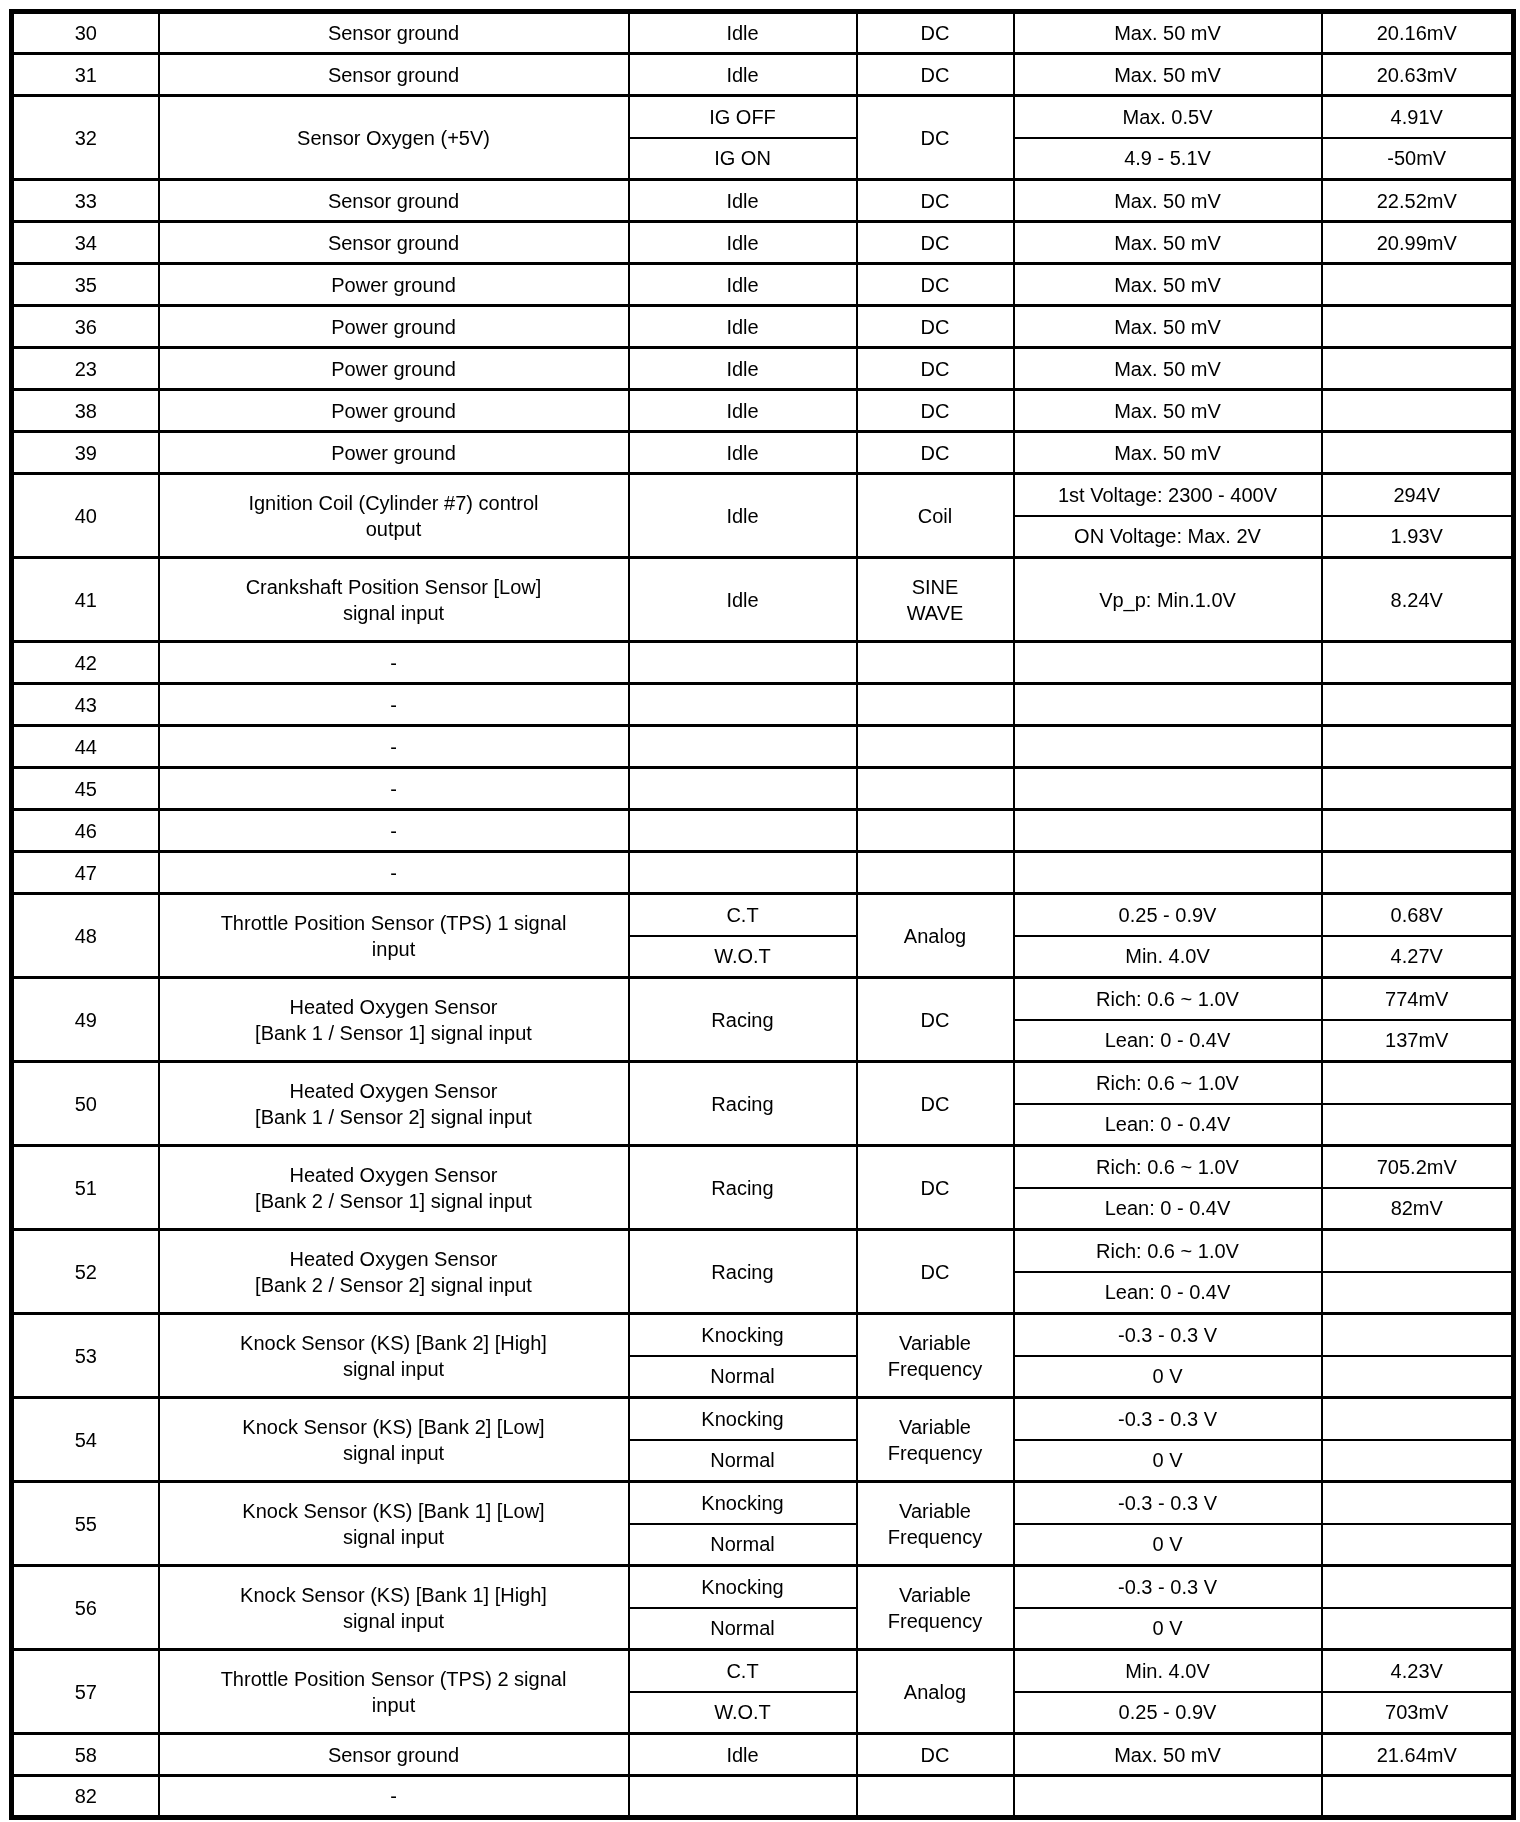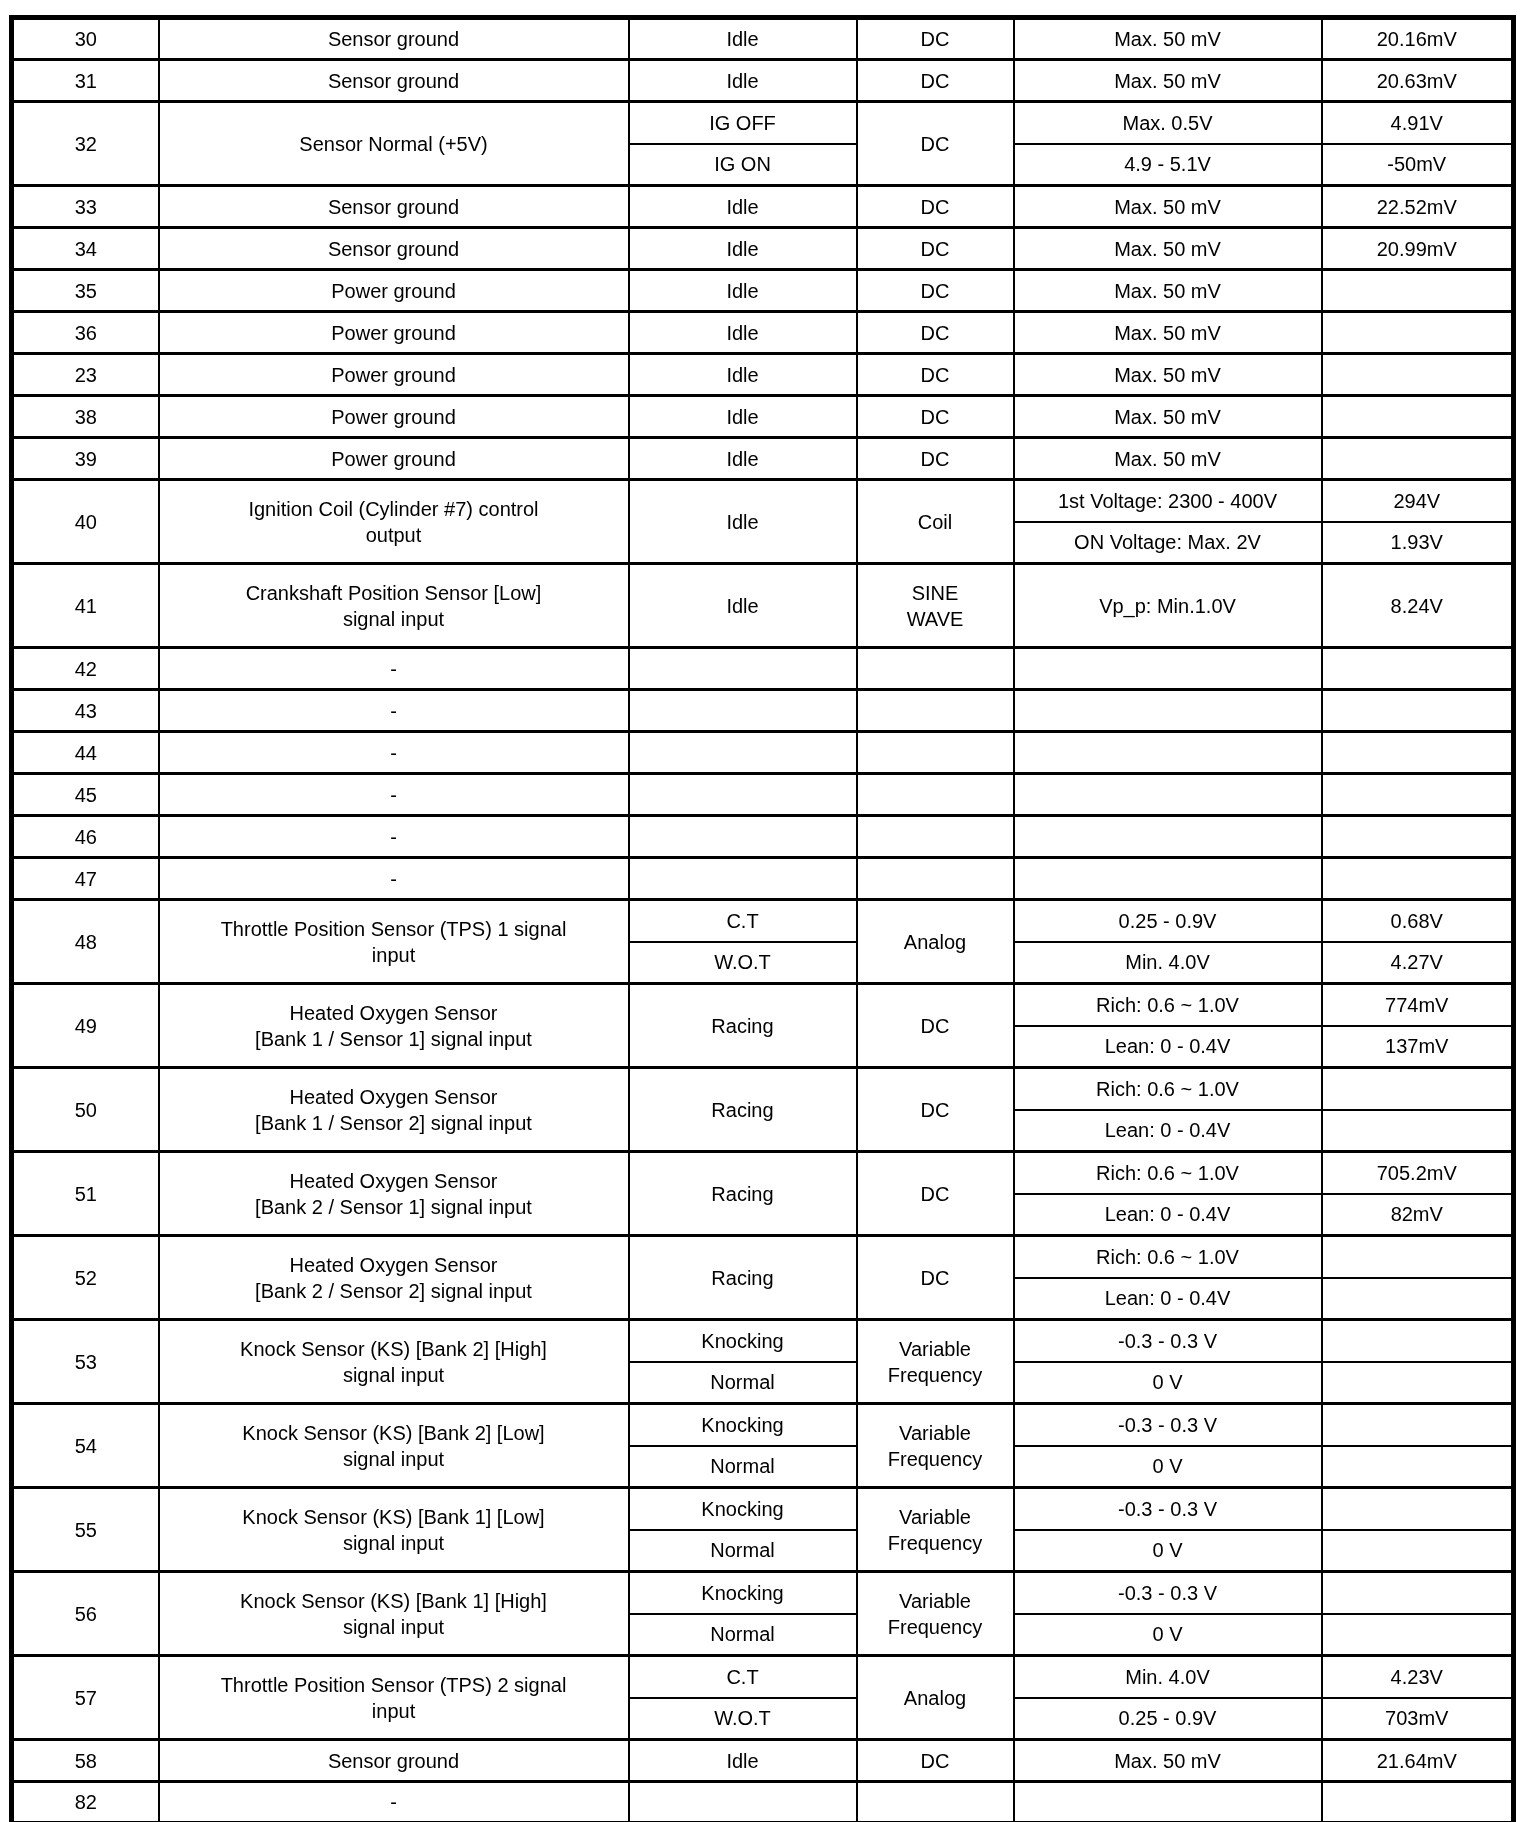--- a/index.html
+++ b/index.html
@@ -9,21 +9,21 @@
     width: 1520px;
   }
   body {
     font-family: "Liberation Sans", sans-serif;
     color: #000;
   }
   .page {
     width: 1520px;
     height: 1822px;
     box-sizing: border-box;
-    padding: 15px 9px;
+    padding: 9px 9px;
     background: #ffffff;
   }
   table.pin-table {
     border-collapse: collapse;
     table-layout: fixed;
     width: 1502px;
     height: 1804px;
     border: 5px solid #000;
   }
   table.pin-table td {
@@ -72,21 +72,21 @@
         <tr class="gs">
           <td>31</td>
           <td class="desc">Sensor ground</td>
           <td>Idle</td>
           <td>DC</td>
           <td>Max. 50 mV</td>
           <td>20.63mV</td>
         </tr>
         <tr class="gs">
           <td rowspan="2">32</td>
-          <td rowspan="2" class="desc">Sensor Normal (+5V)</td>
+          <td rowspan="2" class="desc">Sensor Oxygen (+5V)</td>
           <td>IG OFF</td>
           <td rowspan="2">DC</td>
           <td>Max. 0.5V</td>
           <td>4.91V</td>
         </tr>
         <tr>
           <td>IG ON</td>
           <td>4.9 - 5.1V</td>
           <td>-50mV</td>
         </tr>

